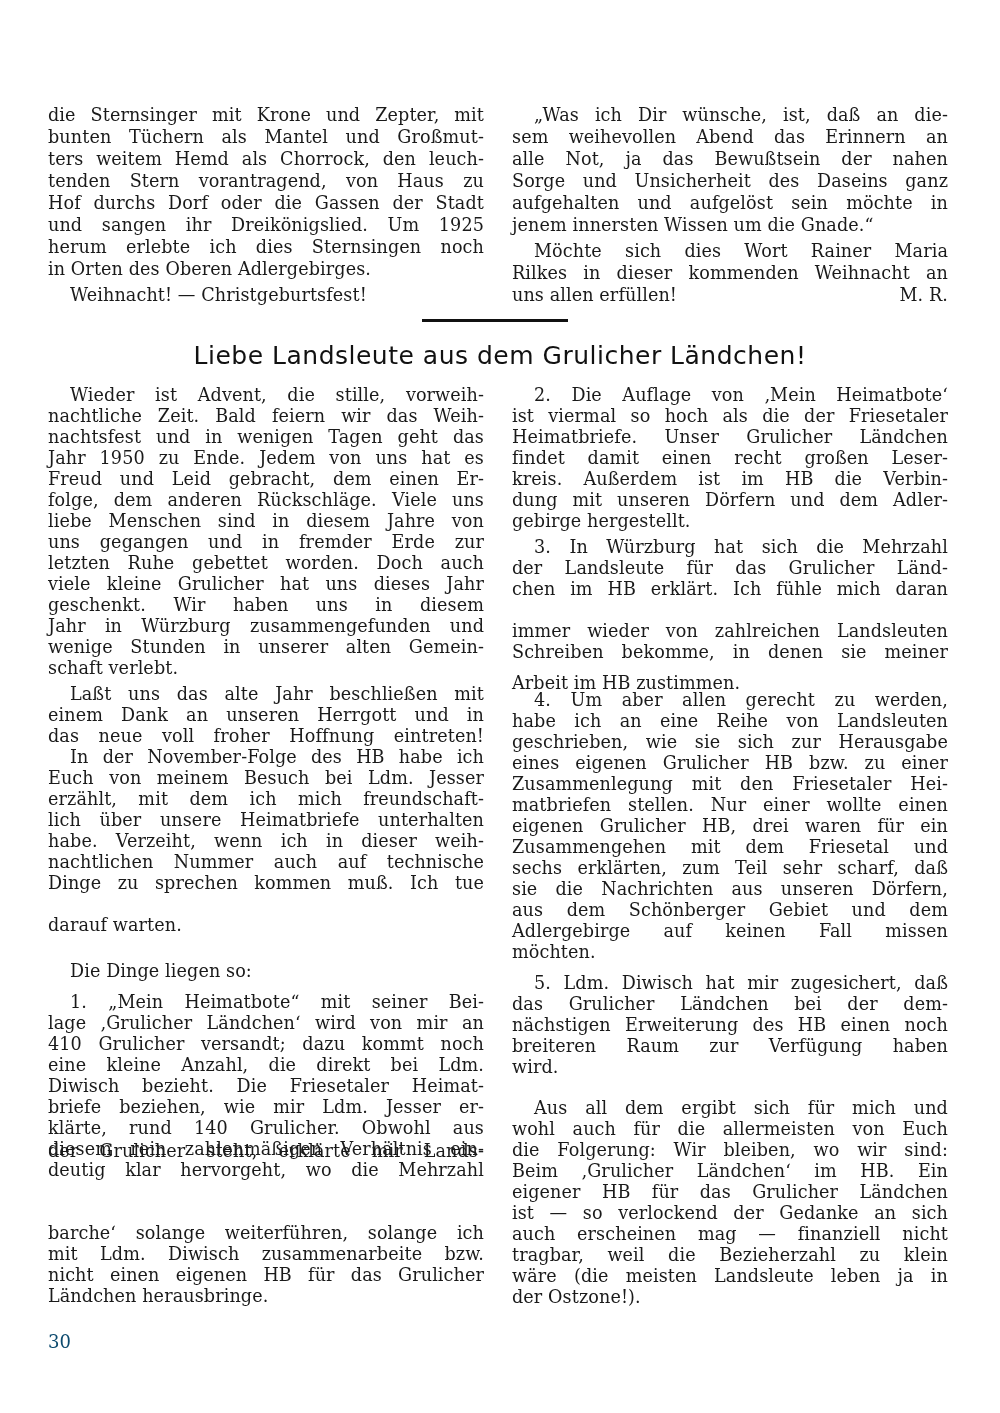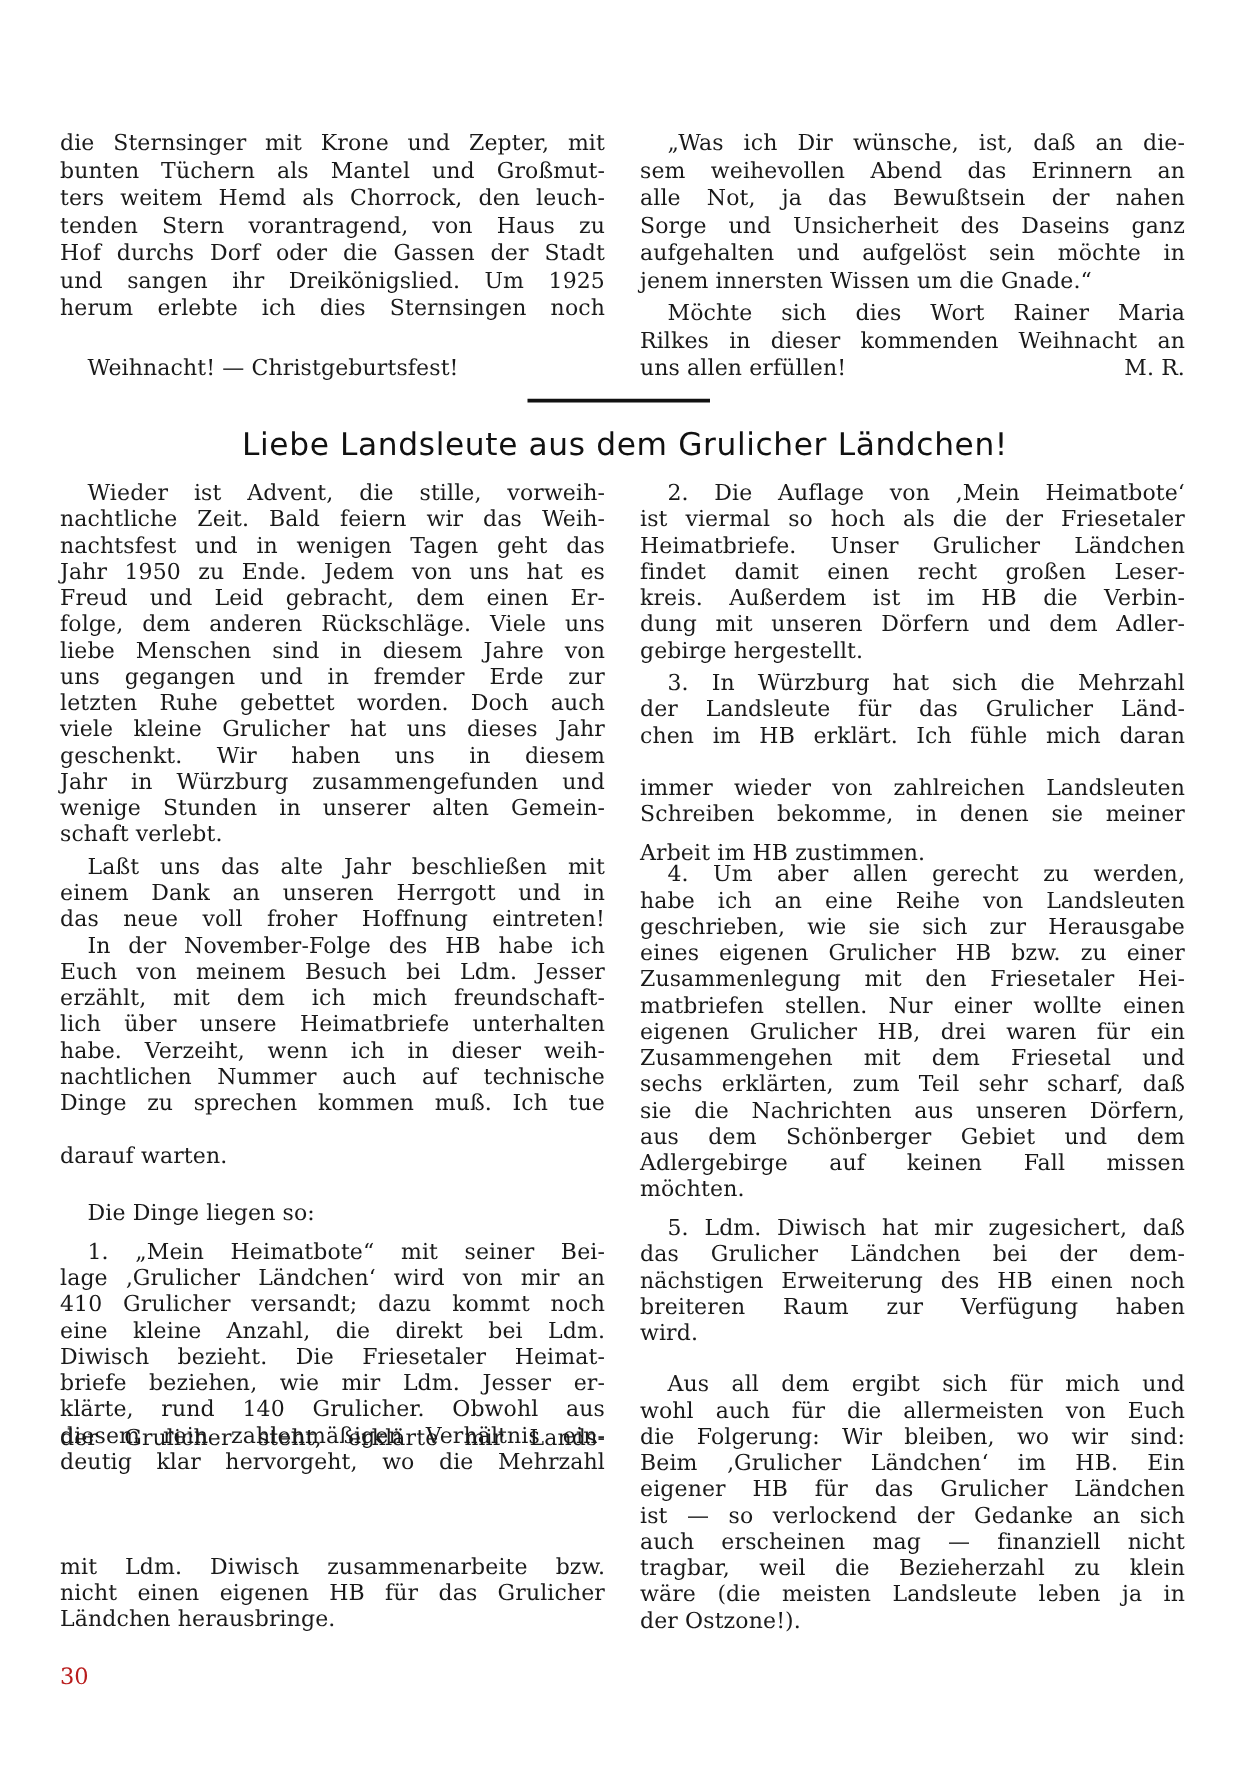--- a/index.html
+++ b/index.html
@@ -7,34 +7,35 @@
          font-family: "DejaVu Serif", "Liberation Serif", serif; color:#1a1a1a; }
   .col { position:absolute; width:436px; }
   .line { position:absolute; left:0; width:436px; height:22px; font-size:17.6px; line-height:22px;
           white-space:nowrap; text-align:justify; text-align-last:justify; letter-spacing:0.1px; }
   .line.last { text-align-last:left; }
   .line.indent { left:22px; width:414px; }
   .rule { position:absolute; left:422px; top:319px; width:146px; height:3px; background:#111; }
   .heading { position:absolute; left:162px; top:338px; width:676px; text-align:center;
              font-family:"DejaVu Sans", "Liberation Sans", sans-serif; font-weight:normal;
              font-size:25px; letter-spacing:0.5px; line-height:36px; color:#111; }
-  .pagenum { position:absolute; left:48px; top:1331px; font-size:18px; color:#b91c1c; }
+  .pagenum { position:absolute; left:48px; top:1331px; font-size:18px; color:#0c4a6e; }
   .sig { position:absolute; right:0;margin-left:13px; }
 </style>
 </head>
 <body>
 
 <div class="col" style="left:48px; top:104px; height:200px;">
   <div class="line" style="top:0px">die Sternsinger mit Krone und Zepter, mit</div>
   <div class="line" style="top:22px">bunten Tüchern als Mantel und Großmut-</div>
   <div class="line" style="top:44px">ters weitem Hemd als Chorrock, den leuch-</div>
   <div class="line" style="top:66px">tenden Stern vorantragend, von Haus zu</div>
   <div class="line" style="top:88px">Hof durchs Dorf oder die Gassen der Stadt</div>
   <div class="line" style="top:110px">und sangen ihr Dreikönigslied. Um 1925</div>
   <div class="line" style="top:132px">herum erlebte ich dies Sternsingen noch</div>
+  <div class="line last" style="top:154px">in Orten des Oberen Adlergebirges.</div>
   <div class="line indent last" style="top:180px">Weihnacht! — Christgeburtsfest!</div>
 </div>
 
 <div class="col" style="left:512px; top:104px; height:200px;">
   <div class="line indent" style="top:0px">„Was ich Dir wünsche, ist, daß an die-</div>
   <div class="line" style="top:22px">sem weihevollen Abend das Erinnern an</div>
   <div class="line" style="top:44px">alle Not, ja das Bewußtsein der nahen</div>
   <div class="line" style="top:66px">Sorge und Unsicherheit des Daseins ganz</div>
   <div class="line" style="top:88px">aufgehalten und aufgelöst sein möchte in</div>
   <div class="line last" style="top:110px">jenem innersten Wissen um die Gnade.“</div>
@@ -80,20 +81,21 @@
   <div class="line indent" style="top:607px">1. „Mein Heimatbote“ mit seiner Bei-</div>
   <div class="line" style="top:628px">lage ‚Grulicher Ländchen‘ wird von mir an</div>
   <div class="line" style="top:649px">410 Grulicher versandt; dazu kommt noch</div>
   <div class="line" style="top:670px">eine kleine Anzahl, die direkt bei Ldm.</div>
   <div class="line" style="top:691px">Diwisch bezieht. Die Friesetaler Heimat-</div>
   <div class="line" style="top:712px">briefe beziehen, wie mir Ldm. Jesser er-</div>
   <div class="line" style="top:733px">klärte, rund 140 Grulicher. Obwohl aus</div>
   <div class="line" style="top:754px">diesem rein zahlenmäßigen Verhältnis ein-</div>
   <div class="line" style="top:775px">deutig klar hervorgeht, wo die Mehrzahl</div>
   <div class="line" style="top:756px">der Grulicher steht, erklärte mir Lands-</div>
+  <div class="line" style="top:838px">barche‘ solange weiterführen, solange ich</div>
   <div class="line" style="top:859px">mit Ldm. Diwisch zusammenarbeite bzw.</div>
   <div class="line" style="top:880px">nicht einen eigenen HB für das Grulicher</div>
   <div class="line last" style="top:901px">Ländchen herausbringe.</div>
 </div>
 
 <div class="col" style="left:512px; top:384px; height:940px;">
   <div class="line indent" style="top:0px">2. Die Auflage von ‚Mein Heimatbote‘</div>
   <div class="line" style="top:21px">ist viermal so hoch als die der Friesetaler</div>
   <div class="line" style="top:42px">Heimatbriefe. Unser Grulicher Ländchen</div>
   <div class="line" style="top:63px">findet damit einen recht großen Leser-</div>

